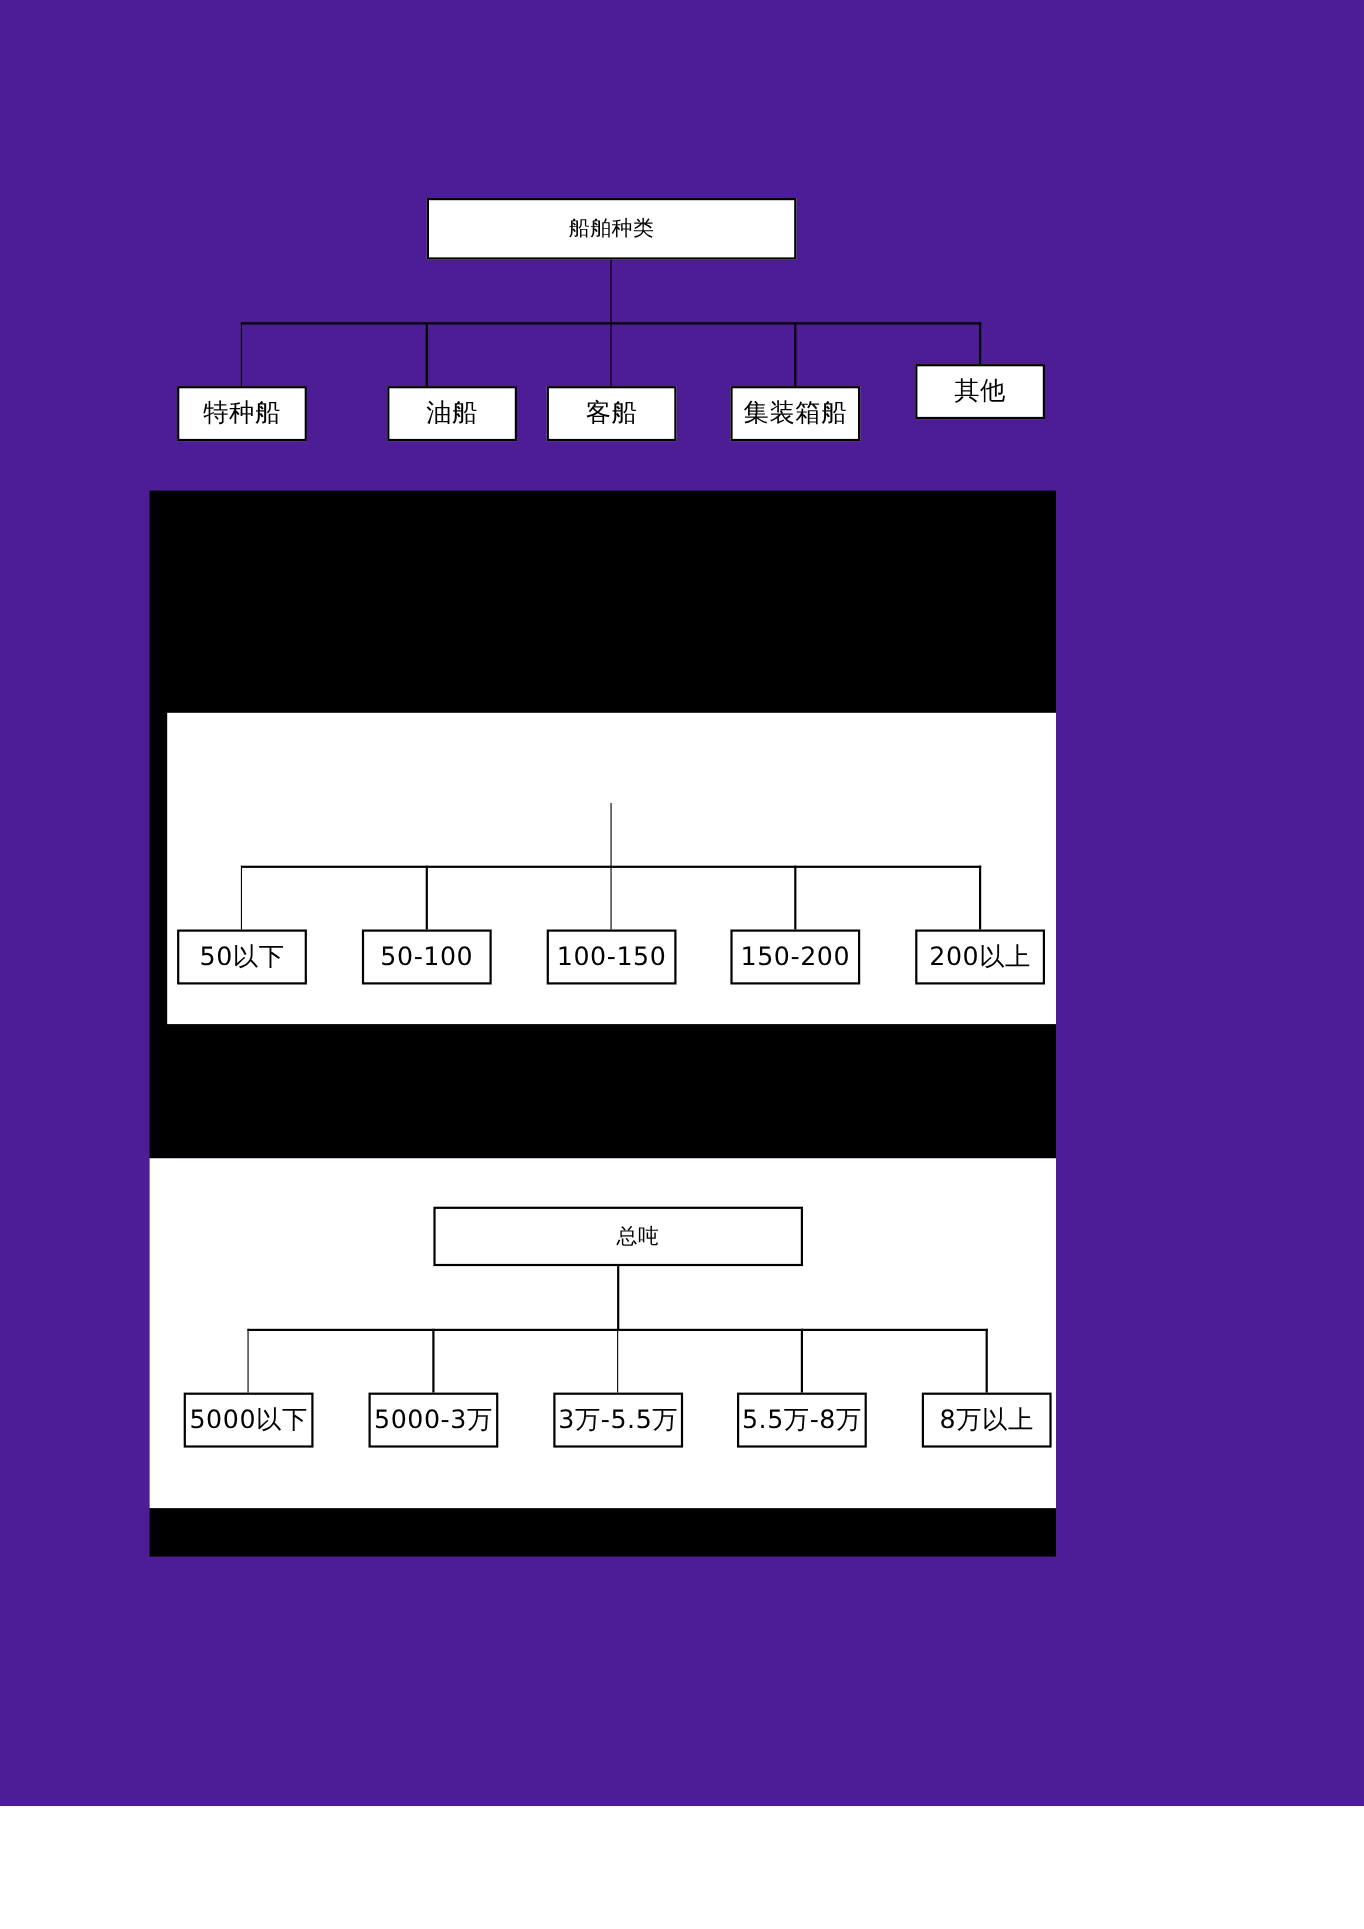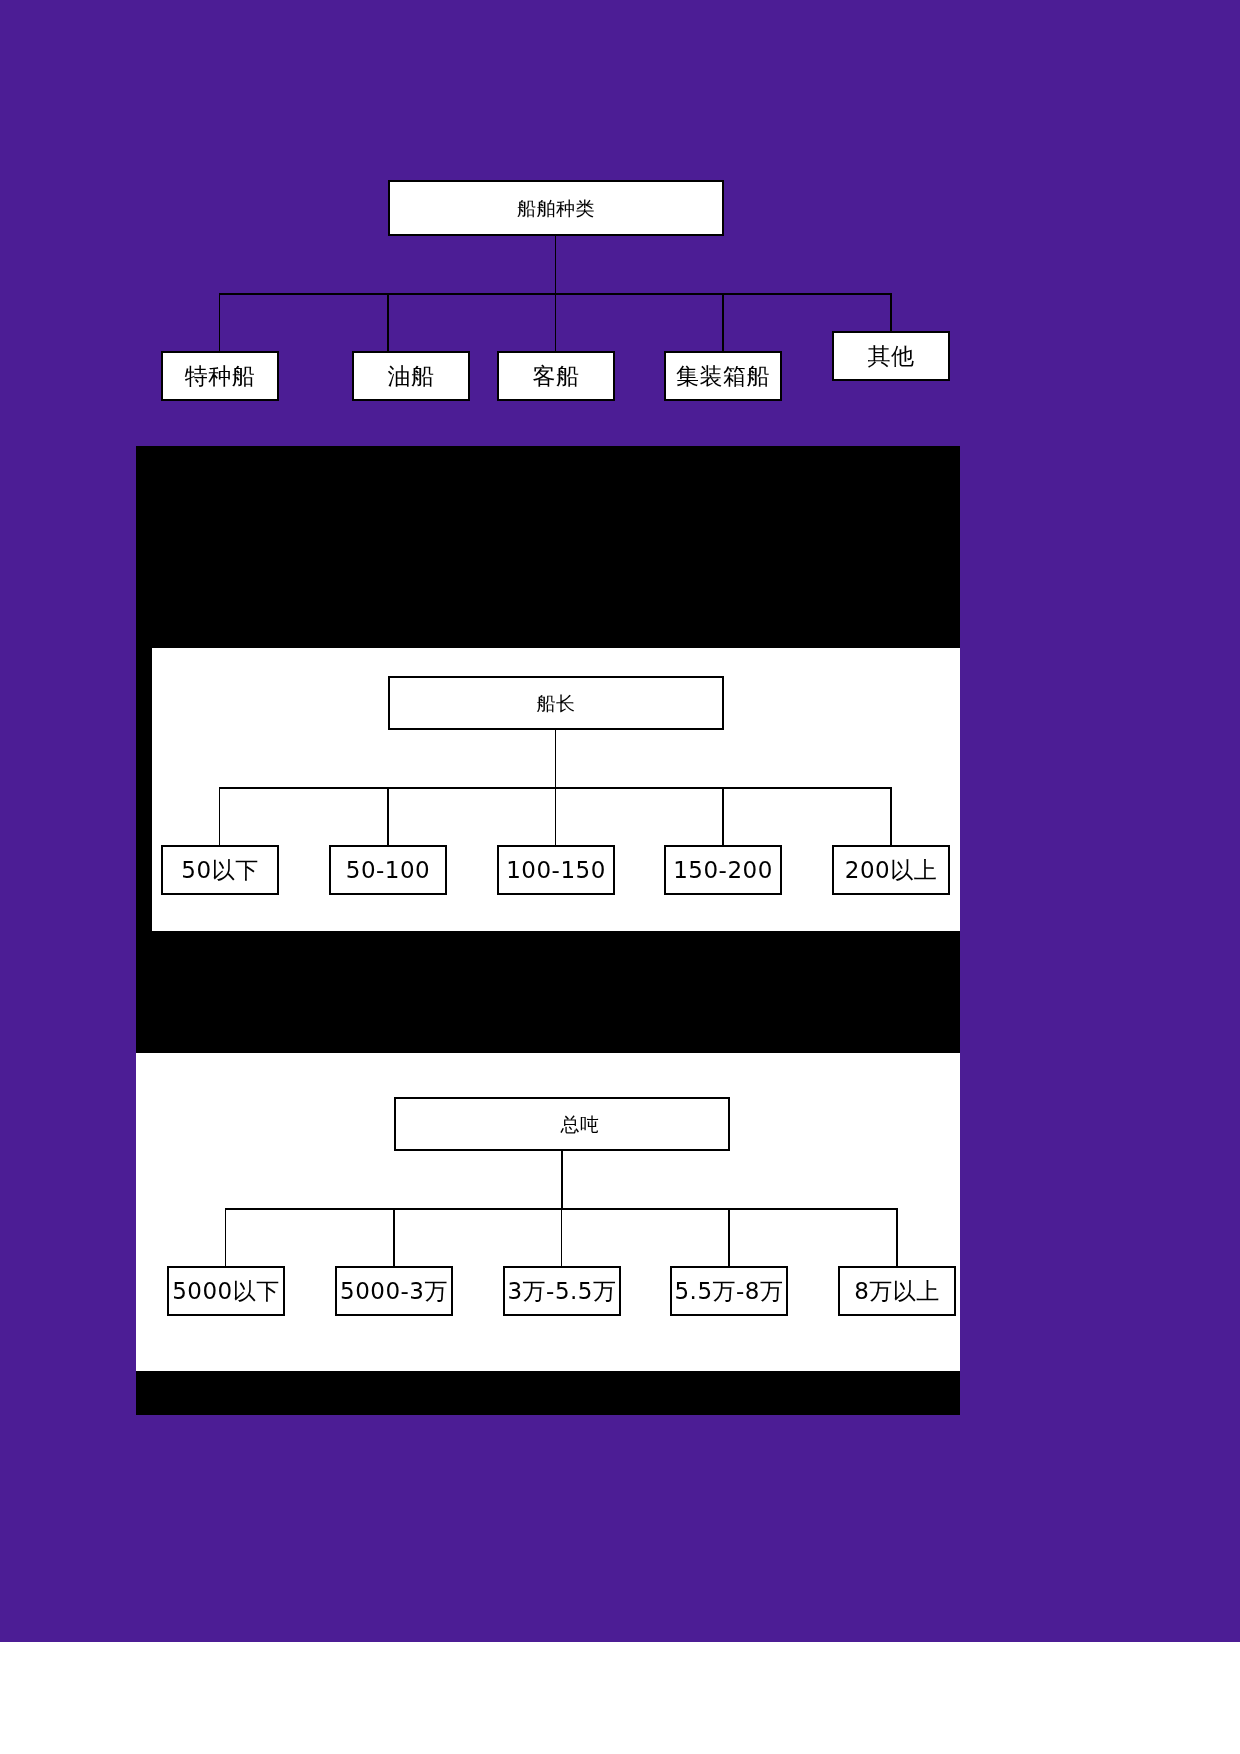--- a/index.html
+++ b/index.html
@@ -93,21 +93,20 @@
 
     <div class="node leaf" style="left:161px; top:351px; width:118px; height:50px;">特种船</div>
     <div class="node leaf" style="left:329px; top:351px; width:118px; height:50px;margin-left:23px;">油船</div>
     <div class="node leaf" style="left:497px; top:351px; width:118px; height:50px;">客船</div>
     <div class="node leaf" style="left:664px; top:351px; width:118px; height:50px;">集装箱船</div>
     <div class="node leaf" style="left:832px; top:331px; width:118px; height:50px;">其他</div>
   </div>
 
   <div class="tree" style="left:0; top:0; width:1240px; height:1053px;">
 
-    <div class="node root" style="left:388px; top:676px; width:336px; height:54px;">船长</div>
 
     <div class="vline" style="left:555px; top:730px; width:1px; height:58px;"></div>
     <div class="hline" style="left:219px; top:787px; width:673px; height:2px;"></div>
 
     <div class="vline" style="left:219px; top:787px; width:1px; height:60px;"></div>
     <div class="vline" style="left:387px; top:787px; width:2px; height:60px;"></div>
     <div class="vline" style="left:555px; top:787px; width:1px; height:60px;"></div>
     <div class="vline" style="left:722px; top:787px; width:2px; height:60px;"></div>
     <div class="vline" style="left:890px; top:787px; width:2px; height:60px;"></div>
 

